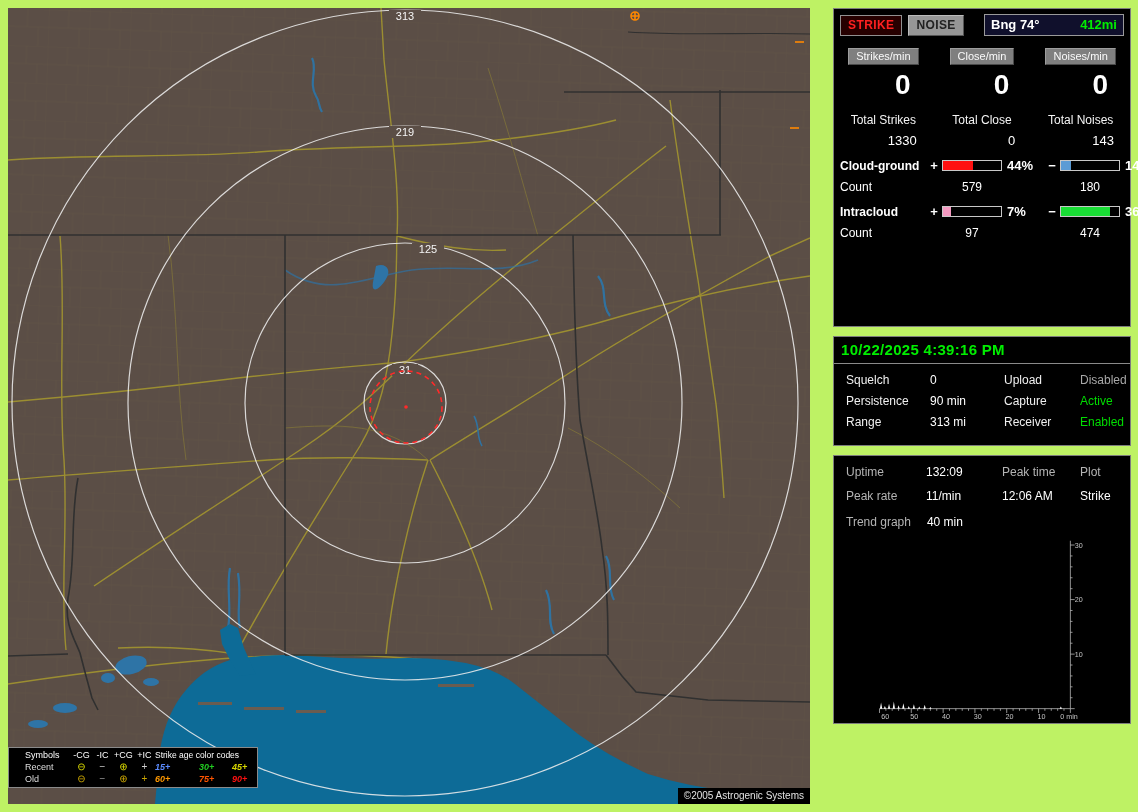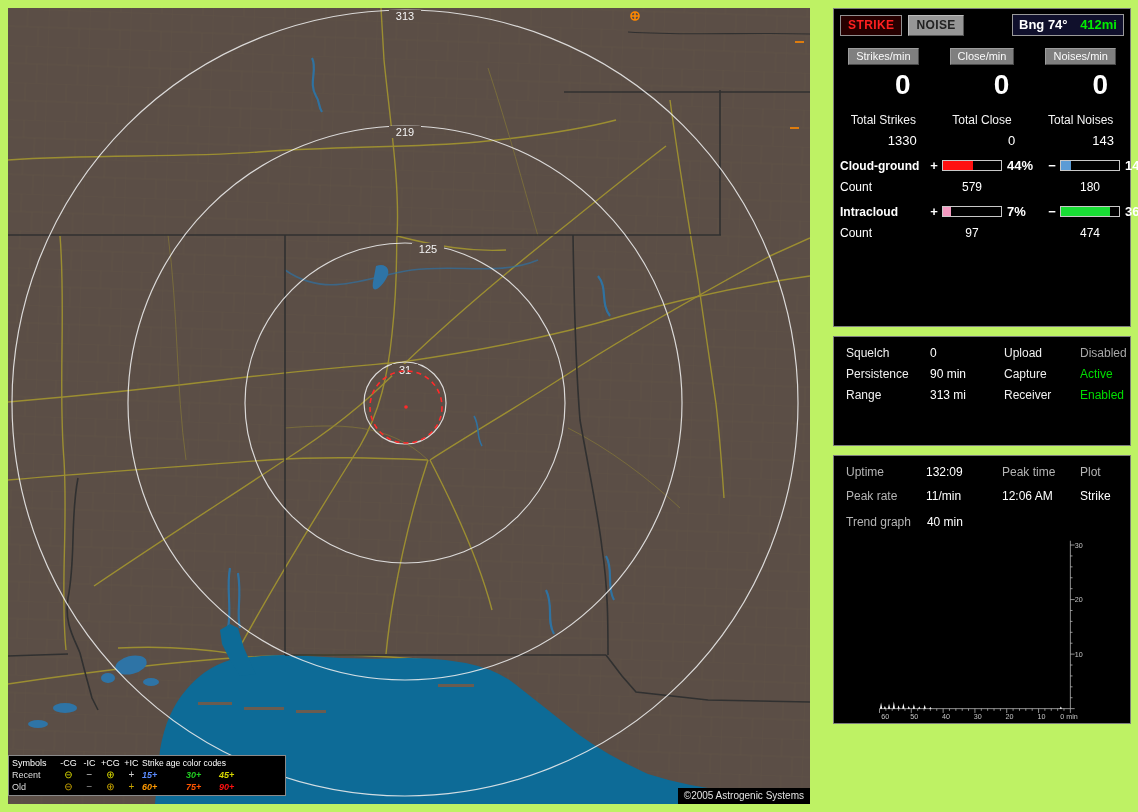--- a/index.html
+++ b/index.html
@@ -5,39 +5,39 @@
   * { margin:0; padding:0; box-sizing:border-box; }
   html,body { background:#000; }
   body { font-family:"Liberation Sans", sans-serif; }
   .screen { position:relative; width:1138px; height:812px; background:#bef264; overflow:hidden; }
 
   
   .map-area { position:absolute; left:8px; top:8px; width:802px; height:796px; background:#5b4e46; overflow:hidden; }
   .map-area svg { display:block; }
   .copyright { position:absolute; right:0; bottom:0; background:#000; color:#e2e2e2; font-size:10px; padding:2px 6px 3px; }
 
-  .map-legend { position:absolute; left:0; bottom:8px; width:278px; background:#000; border:1px solid #8a8a8a; padding:1px 3px 2px; }
+  .map-legend { position:absolute; left:0; bottom:16px; width:250px; background:#000; border:1px solid #8a8a8a; padding:1px 16px 2px; }
   .lg-grid { display:grid; grid-template-columns:46px 21px 21px 21px 21px 44px 33px 30px; font-size:9px; line-height:12px; align-items:center; color:#ddd; }
   .lg-h { color:#fff; }
   .lg-c { text-align:center; }
   .age-head { grid-column:6 / span 3; font-size:8.5px; white-space:nowrap; }
   .lg-sym { text-align:center; font-size:10px; line-height:12px; }
   .lg-age { font-weight:bold;font-style:italic; }
 
   
   .sidebar { position:absolute; left:817px; top:8px; width:314px; height:796px; display:flex; flex-direction:column; gap:9px;padding-left:16px; }
   .panel { background:#000; border:1px solid #7d7d7d; color:#fff; }
   .panel-top { height:319px; }
   .panel-mid { height:110px; }
   .panel-bot { height:269px; display:flex; flex-direction:column; }
 
   .btn-row { display:flex; gap:6px; padding:5px 6px 0 6px; align-items:center; }
   .strike-btn { font-family:inherit; font-size:12px; font-weight:bold; color:#ff2020; background:#260000; border:1px solid #909090; padding:2px 7px 3px; letter-spacing:.4px; cursor:pointer; }
   .noise-btn  { font-family:inherit; font-size:12px; font-weight:bold; color:#222; background:#969696; border:1px solid #bcbcbc; border-right-color:#555; border-bottom-color:#555; padding:2px 7px 3px; letter-spacing:.4px; cursor:pointer; }
-  .bng-box { margin-left:auto; width:112px; display:flex; justify-content:space-between; align-items:center; background:#10102c; border:1px solid #9a9a9a; padding:2px 6px 3px; font-size:13px; font-weight:bold; color:#fff; }
+  .bng-box { margin-left:auto; width:140px; display:flex; justify-content:space-between; align-items:center; background:#10102c; border:1px solid #9a9a9a; padding:2px 6px 3px; font-size:13px; font-weight:bold; color:#fff; }
 
   .rate-grid { display:grid; grid-template-columns:repeat(3,1fr); margin-top:10px; }
   .rate-col { text-align:center; }
   .rate-label { display:inline-block; background:#7f7f7f; color:#fafafa; font-size:11px; padding:1px 7px 2px; border:1px solid #9d9d9d; border-right-color:#4a4a4a; border-bottom-color:#4a4a4a; }
   .rate-value { font-size:28px; font-weight:bold; margin-top:4px; text-align:right; padding-right:22px; }
   .total-label { font-size:12px; margin-top:12px; color:#f4f4f4; }
   .total-value { font-size:13px; margin-top:6px; text-align:right; padding-right:16px; }
 
   .dist-title { margin:18px 6px 0; padding:0 2px 5px; font-size:12px; color:#ececec; border-bottom:1px solid #9a9a9a; }
   .dist-row, .count-row { display:grid; grid-template-columns:86px 12px 60px 40px 12px 60px 40px; column-gap:2px; align-items:center; padding:0 6px; }
@@ -282,20 +282,21 @@
         <span></span>
         <span class="c-val">97</span>
         <span></span>
           <span></span>
         <span class="c-val">474</span>
         <span></span>
       </div>
     </div>
 
     <div class="panel panel-mid">
+      <div class="datetime" style="color: rgb(0, 238, 0);">10/22/2025 4:39:16 PM</div>
       <div class="status-grid">
         <span class="s-lbl">Squelch</span>
         <span class="s-val" style="color: rgb(255, 255, 255);">0</span>
         <span class="s-lbl">Upload</span>
         <span class="s-val" style="color: rgb(168, 168, 168);">Disabled</span>
 
         <span class="s-lbl">Persistence</span>
         <span class="s-val" style="color: rgb(255, 255, 255);">90 min</span>
         <span class="s-lbl">Capture</span>
         <span class="s-val" style="color: rgb(0, 221, 0);">Active</span>

